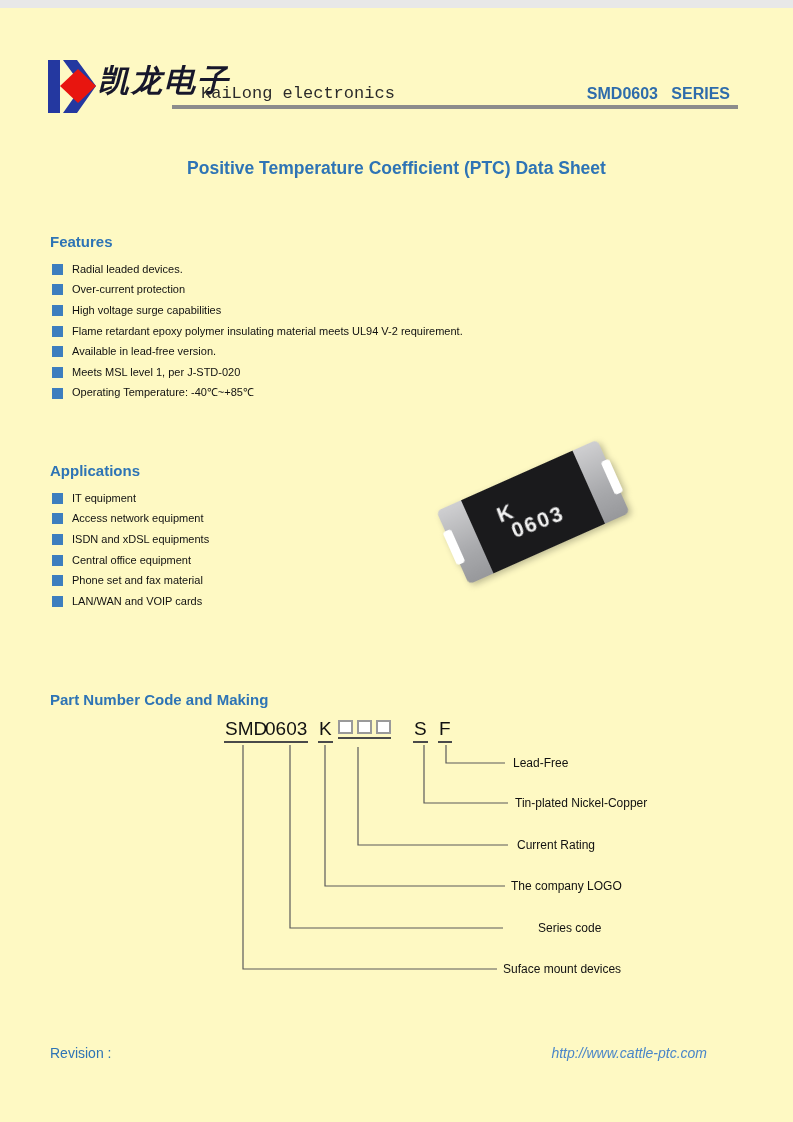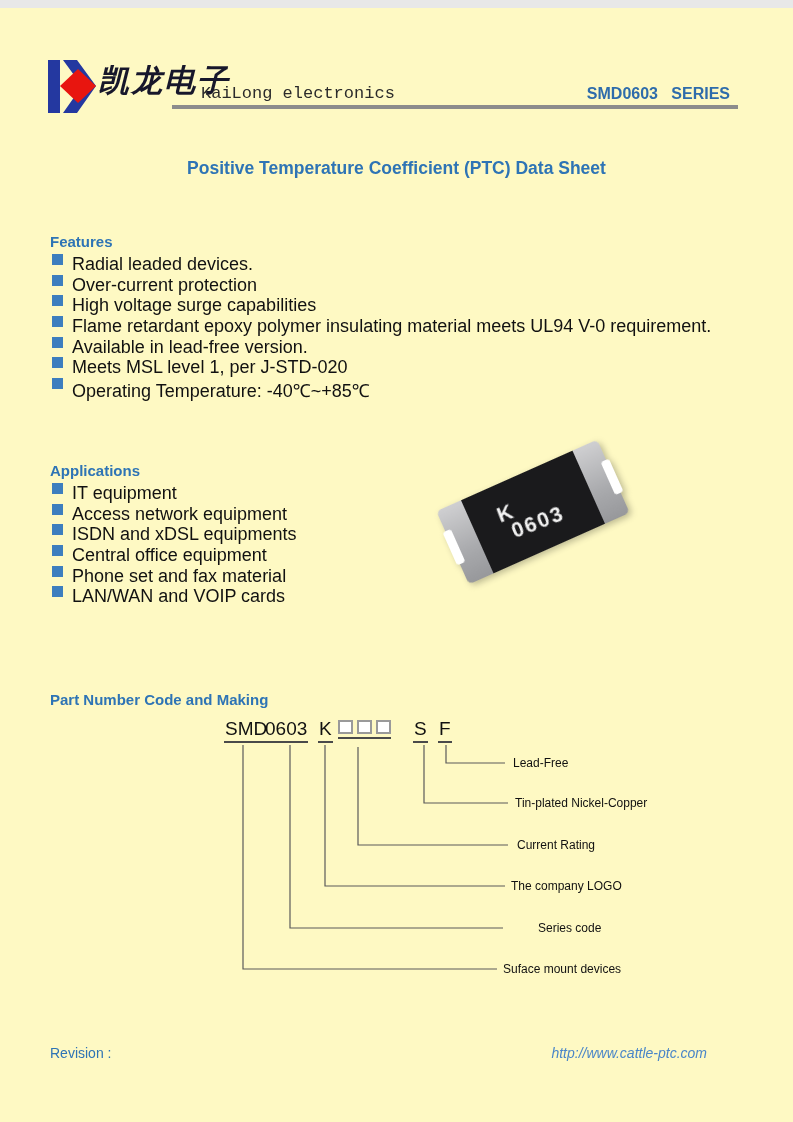--- a/index.html
+++ b/index.html
@@ -40,22 +40,22 @@
   }
 
   
   .sec-heading { position:absolute; font-size:15px; font-weight:bold; color:#2e74b5; }
   .h-features { left:50px; top:225px; }
   .h-applications { left:50px; top:454px; }
   .h-partnumber { left:50px; top:683px; }
 
   ul.blist { position:absolute; left:52px; list-style:none; }
   ul.blist li {
-    display:flex; align-items:flex-start; height:20.7px;
-    font-size:18px; color:#111;
+    display:flex; align-items:flex-end; height:20.7px;
+    font-size:11px; color:#111;
   }
   ul.blist li .bullet {
     width:11px; height:11px; background:#3d7ebe; margin-right:9px; flex:0 0 auto;
   }
   .l-features { top:246px; }
   .l-applications { top:475px; }
 
   
   .chip-wrap { position:absolute; left:437px; top:444px; width:192px; height:122px; }
   .chip {
@@ -124,21 +124,21 @@
     <li>
         <span class="bullet"></span>
         <span>Over-current protection</span>
       </li>
     <li>
         <span class="bullet"></span>
         <span>High voltage surge capabilities</span>
       </li>
     <li>
         <span class="bullet"></span>
-        <span>Flame retardant epoxy polymer insulating material meets UL94 V-0 requirement.</span>
+        <span>Flame retardant epoxy polymer insulating material meets UL94 V-2 requirement.</span>
       </li>
     <li>
         <span class="bullet"></span>
         <span>Available in lead-free version.</span>
       </li>
     <li>
         <span class="bullet"></span>
         <span>Meets MSL level 1, per J-STD-020</span>
       </li>
     <li>

